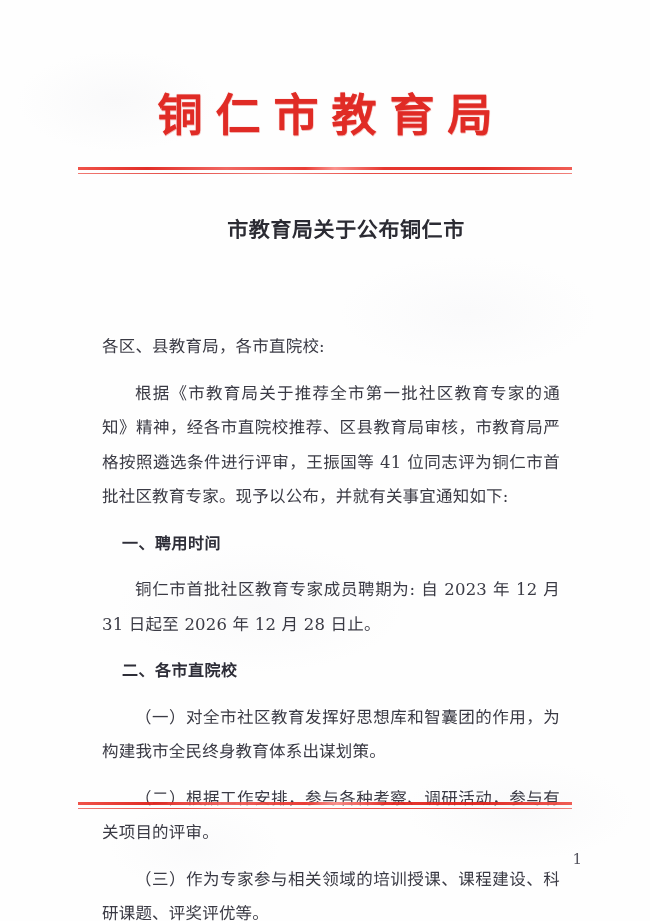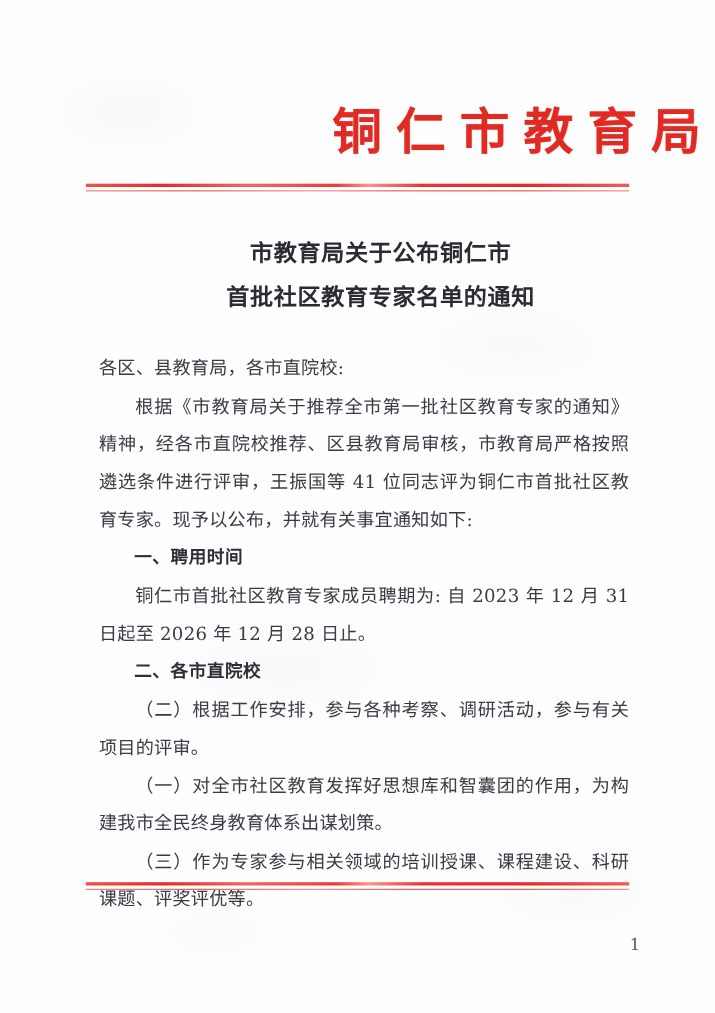--- a/index.html
+++ b/index.html
@@ -25,23 +25,23 @@
       radial-gradient(ellipse 160px 70px at 80% 88%, rgba(200,200,210,0.08), rgba(255,255,255,0) 72%),
       radial-gradient(ellipse 120px 60px at 30% 92%, rgba(205,205,215,0.07), rgba(255,255,255,0) 72%);
   }
 
   
   .masthead {
     position: absolute;
     left: 0;
     right: 0;
     top: 96px;
-    text-align: right;
+    text-align: center;
     color: #e02b25;
-    font-family: Liberation Serif, serif;
+    font-family: Liberation Mono, monospace;
     font-weight: bold;
     font-size: 45px;
     letter-spacing: 13px;
     text-indent: 13px;
     line-height: 1.08;
     text-shadow:
       0 0 1px rgba(224,43,37,0.55),
       0.5px 0.5px 0 rgba(224,43,37,0.30);
   }
 
@@ -97,21 +97,21 @@
     left: 90px;
     top: 318px;
     width: 482px;
     color: #3a3a44;
     font-family: "DejaVu Serif", serif;
     font-size: 16.5px;
     line-height: 34.5px;
     letter-spacing: 0.2px;
   }
   .para {
-    margin: 0;
+    margin: 12px;
     text-align: justify;
     text-align-last: left;
     text-justify: inter-ideograph;
   }
   .indent { text-indent: 2em; }
   .heading {
     margin: 0;
     text-indent: 2em;
     font-family: Liberation Sans, sans-serif;
     font-weight: bold;
@@ -137,38 +137,37 @@
 
   <div class="masthead">铜仁市教育局</div>
 
   <div class="rule rule-top">
     <div class="bar-thick"></div>
     <div class="bar-thin"></div>
   </div>
 
   <div class="doc-title">
     <span class="tline">市教育局关于公布铜仁市</span>
-    <span class="tline">首批社区教育专家名单的通知</span>
   </div>
 
   <div class="body-area">
 
     <p class="para">各区、县教育局，各市直院校:</p>
 
     <p class="para indent">根据《市教育局关于推荐全市第一批社区教育专家的通知》精神，经各市直院校推荐、区县教育局审核，市教育局严格按照遴选条件进行评审，王振国等 41 位同志评为铜仁市首批社区教育专家。现予以公布，并就有关事宜通知如下:</p>
 
     <p class="heading">一、聘用时间</p>
 
     <p class="para indent">铜仁市首批社区教育专家成员聘期为: 自 2023 年 12 月 31 日起至 2026 年 12 月 28 日止。</p>
 
     <p class="heading">二、各市直院校</p>
 
+    <p class="para indent">（一）对全市社区教育发挥好思想库和智囊团的作用，为构建我市全民终身教育体系出谋划策。</p>
+
     <p class="para indent">（二）根据工作安排，参与各种考察、调研活动，参与有关项目的评审。</p>
-
-    <p class="para indent">（一）对全市社区教育发挥好思想库和智囊团的作用，为构建我市全民终身教育体系出谋划策。</p>
 
     <p class="para indent">（三）作为专家参与相关领域的培训授课、课程建设、科研课题、评奖评优等。</p>
 
   </div>
 
   <div class="rule rule-bottom">
     <div class="bar-thick"></div>
     <div class="bar-thin"></div>
   </div>
 

